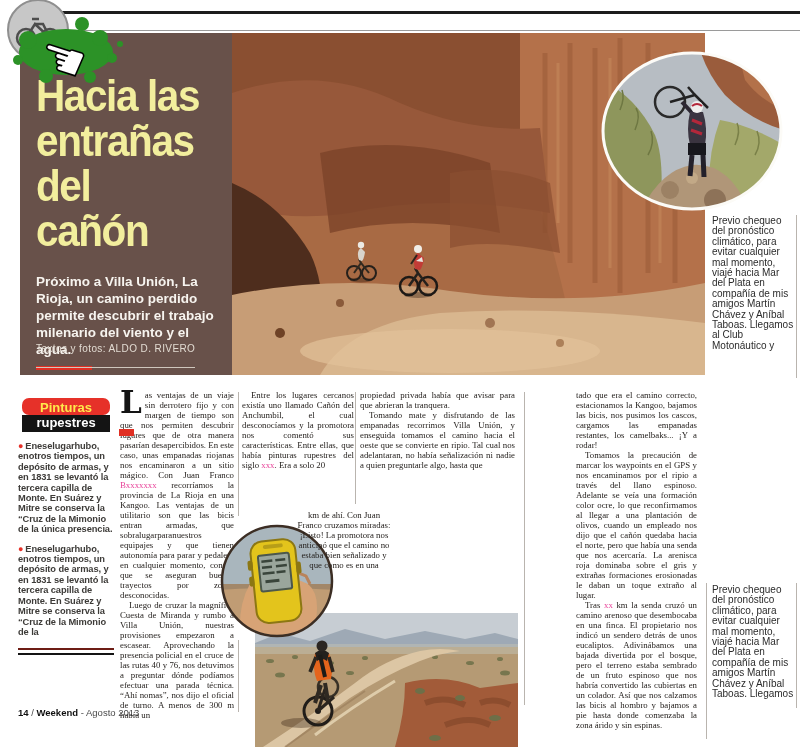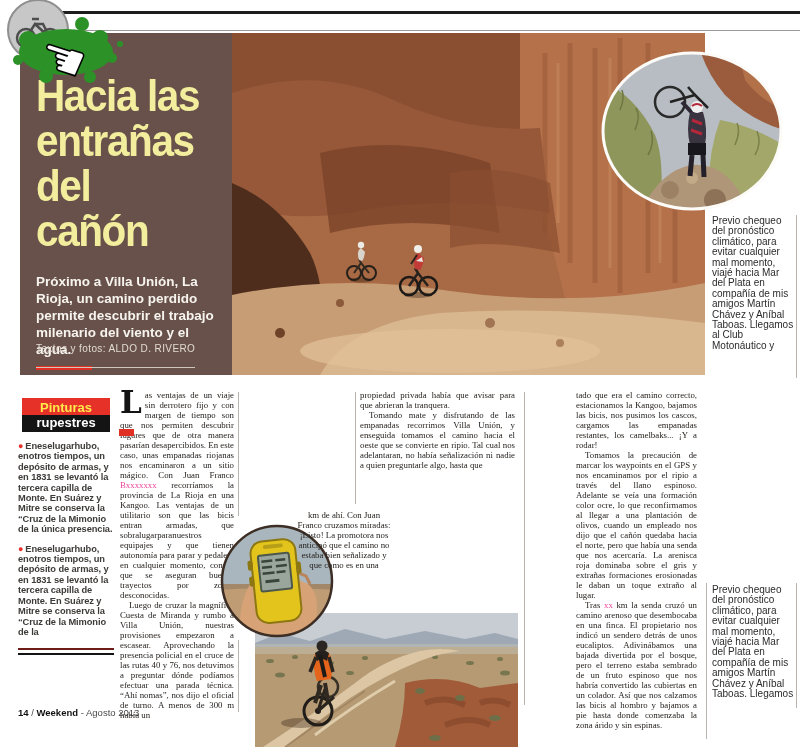--- a/index.html
+++ b/index.html
@@ -46,21 +46,21 @@
   #vr-b{left:355px;top:392px;height:112px;}
   #vr-c{left:524px;top:392px;height:313px;}
   #vr-d{left:706px;top:583px;height:156px;}
   #vr-e1{left:796px;top:215px;height:163px;}
   #vr-e2{left:796px;top:583px;height:125px;}
 
   
   .sidebar{position:absolute;left:18px;top:398px;width:96px;}
   .sb-h1,.sb-h2{margin:0 4px;text-align:center;font-family:"Liberation Sans",sans-serif;
                 font-weight:700;font-size:13px;line-height:15px;}
-  .sb-h1{background:#e63129;color:#ffe94b;padding-top:2px;}
+  .sb-h1{background:#e63129;color:#ffe94b;padding-top:2px;border-radius:7px;}
   .sb-h2{background:#141414;color:#ffffff;padding-bottom:2px;}
   .sb-item{margin:9px 0 0;font-family:"Liberation Sans",sans-serif;font-weight:700;
            font-size:9.3px;line-height:10.4px;color:#3d3b38;letter-spacing:-.1px;}
   .sb-bullet{color:#e63129;font-size:9px;margin-right:2px;}
   .sb-rule{margin-top:11px;height:7px;box-sizing:border-box;
            border-top:2px solid #6d1d15;border-bottom:2px solid #141414;}
 
   
   .page-footer{position:absolute;left:18px;top:707px;font-family:"Liberation Sans",sans-serif;
                font-size:9.5px;color:#4a4a4a;text-align:center;}
@@ -256,20 +256,21 @@
     <span class="pf-issue">Agosto 2013</span>
   </div>
 
   <div class="col col1">
     <p class="body-p"><span class="dropcap">L</span><span>as ventajas de un viaje sin derrotero fijo y con margen de tiempo son que nos permiten descubrir lugares que de otra manera pasarían desapercibidos. En este caso, unas empanadas riojanas nos encaminaron a un sitio mágico. Con Juan Franco </span><span class="ph">Bxxxxxxx</span><span> recorríamos la provincia de La Rioja en una Kangoo. Las ventajas de un utilitario son que las bicis entran armadas, que sobralugarparanuestros equipajes y que tienen autonomía para parar y pedalear en cualquier momento, con lo que se aseguran buenos trayectos por zonas desconocidas.</span></p>
     <p class="body-p indent">Luego de cruzar la magnífica Cuesta de Miranda y rumbo a Villa Unión, nuestras provisiones empezaron a escasear. Aprovechando la presencia policial en el cruce de las rutas 40 y 76, nos detuvimos a preguntar dónde podíamos efectuar una parada técnica. “Ahí nomas”, nos dijo el oficial de turno. A menos de 300 m había un</p>
   </div>
   <div class="dropcap-tick"></div>
 
   <div class="col col2">
+    <p class="body-p indent"><span>Entre los lugares cercanos existía uno llamado Cañón del Anchumbil, el cual desconocíamos y la promotora nos comentó sus características. Entre ellas, que había pinturas rupestres del siglo </span><span class="ph">xxx</span><span>. Era a solo 20</span></p>
   </div>
   <p class="col2-tail">km de ahí. Con Juan Franco cruzamos miradas: ¡Listo! La promotora nos anticipó que el camino no estaba bien señalizado y que como es en una</p>
 
   <svg class="gps-photo" width="114" height="114" viewBox="0 0 114 114" aria-hidden="true">
     <defs>
         <clipPath id="gpc">
           <circle cx="57" cy="57" r="55"></circle>
         </clipPath>
       </defs>
     <g clip-path="url(#gpc)">

